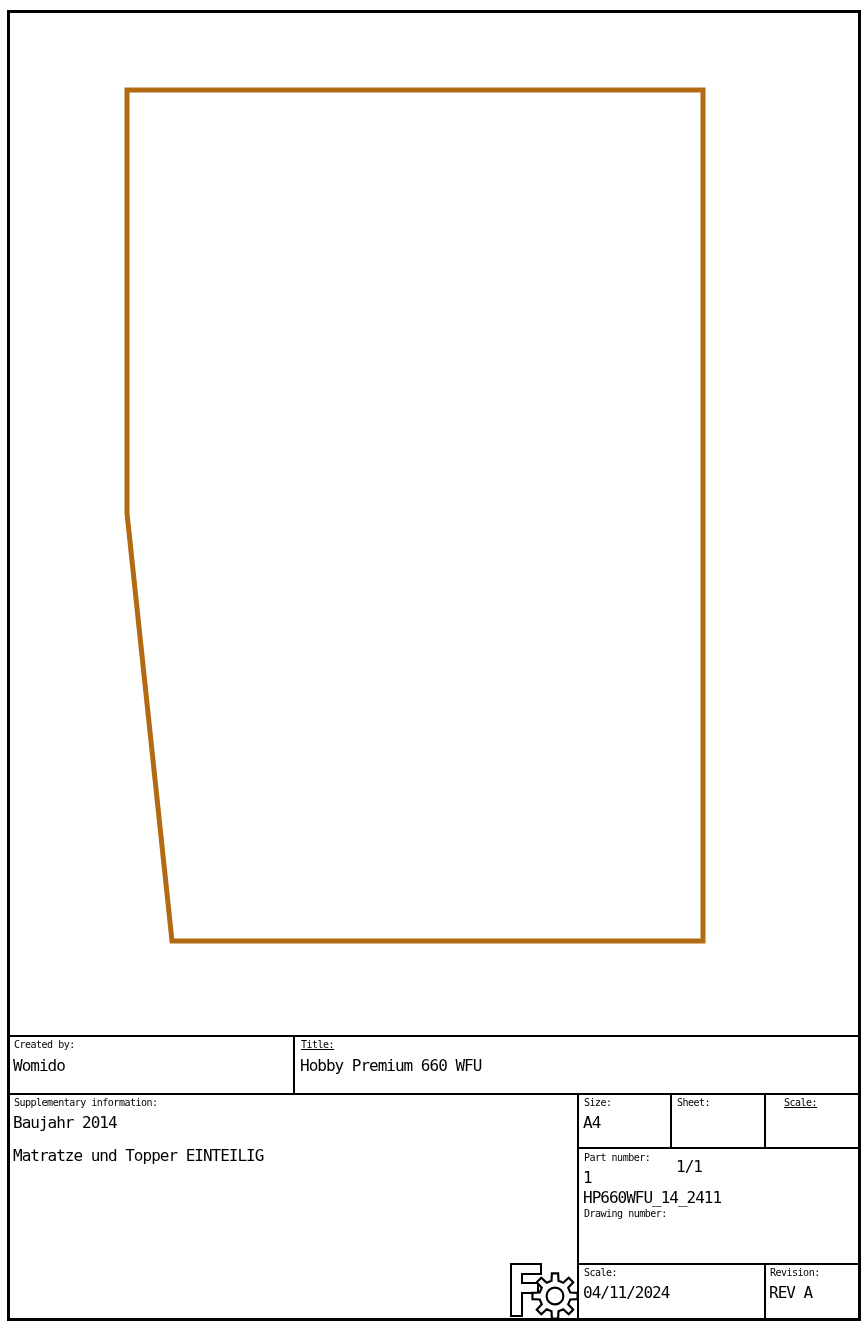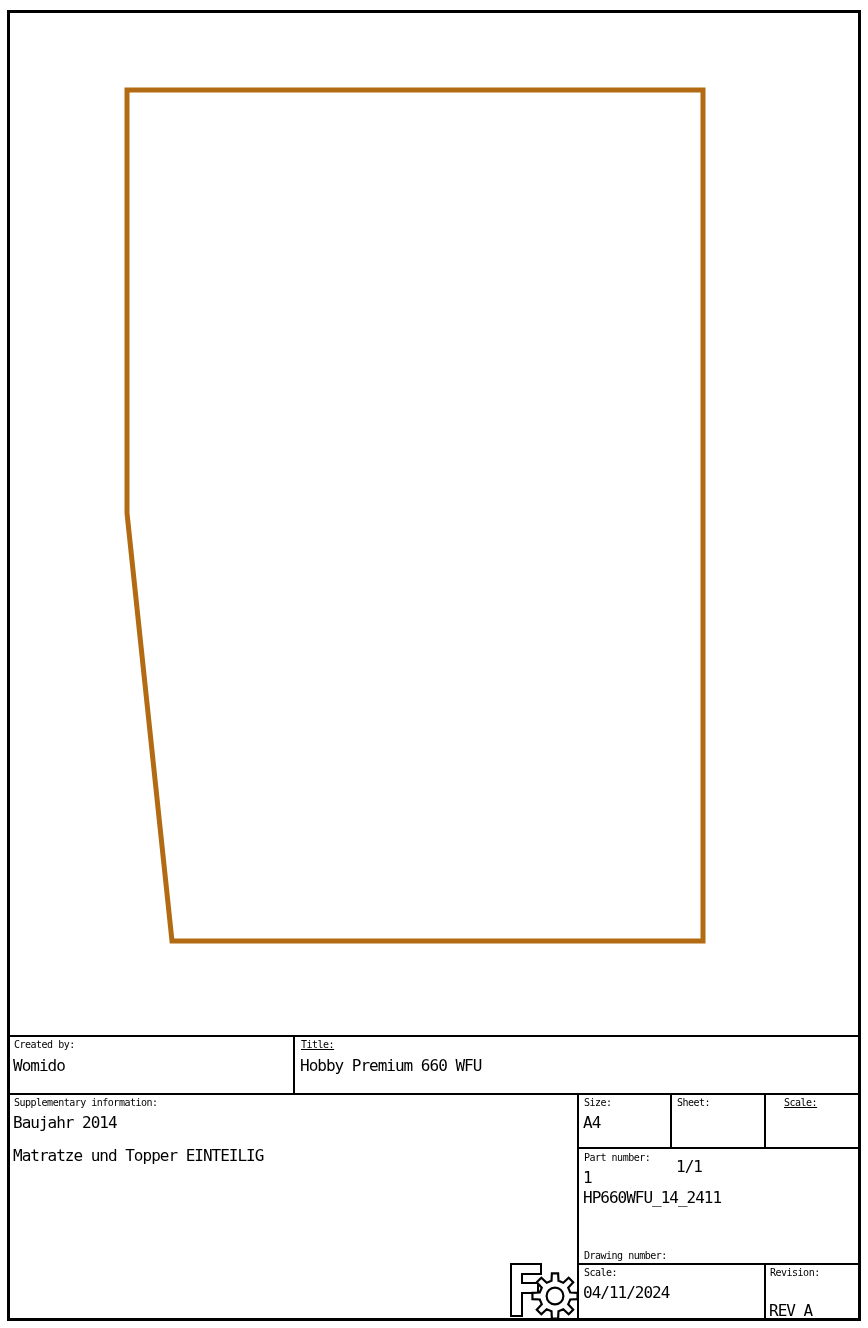--- a/index.html
+++ b/index.html
@@ -70,28 +70,28 @@
 
 <div class="lbl" style="left:677px; top:1097px;">Sheet:</div>
 <div class="val" style="left:676px; top:1115px;margin-top:44px;">1/1</div>
 
 <div class="lbl" style="left:784px; top:1097px;text-decoration:underline;">Scale:</div>
 <div class="val" style="left:769px; top:1115px;"></div>
 
 <div class="lbl" style="left:584px; top:1152px;">Part number:</div>
 <div class="val" style="left:583px; top:1170px;">1</div>
 
-<div class="lbl" style="left:584px; top:1208px;margin-top:42px;">Drawing number:</div>
+<div class="lbl" style="left:584px; top:1208px;">Drawing number:</div>
 <div class="val" style="left:583px; top:1190px;">HP660WFU_14_2411</div>
 
 <div class="lbl" style="left:584px; top:1267px;">Scale:</div>
 <div class="val" style="left:583px; top:1285px;">04/11/2024</div>
 
 <div class="lbl" style="left:770px; top:1267px;">Revision:</div>
-<div class="val" style="left:769px; top:1285px;margin-top:18px;">REV A</div>
+<div class="val" style="left:769px; top:1285px;">REV A</div>
 
 <svg class="logo-svg" width="84" height="68" viewBox="0 0 84 68">
 
   <path d="M8,8 H38 V18 H19 V27 H35 V37 H19 V60 H8 Z" fill="#ffffff" stroke="#000" stroke-width="2"></path>
 
   <g transform="translate(52,40) scale(1.2)">
     <polygon fill="#ffffff" stroke="#000" stroke-width="1.8" stroke-linejoin="miter" points="12.7,-2.9 18.8,-2.6 18.8,2.6 12.7,2.9
               11,6.9 15.2,11.4 11.4,15.2 6.9,11
               2.9,12.7 2.6,18.8 -2.6,18.8 -2.9,12.7
               -6.9,11 -11.4,15.2 -15.2,11.4 -11,6.9

